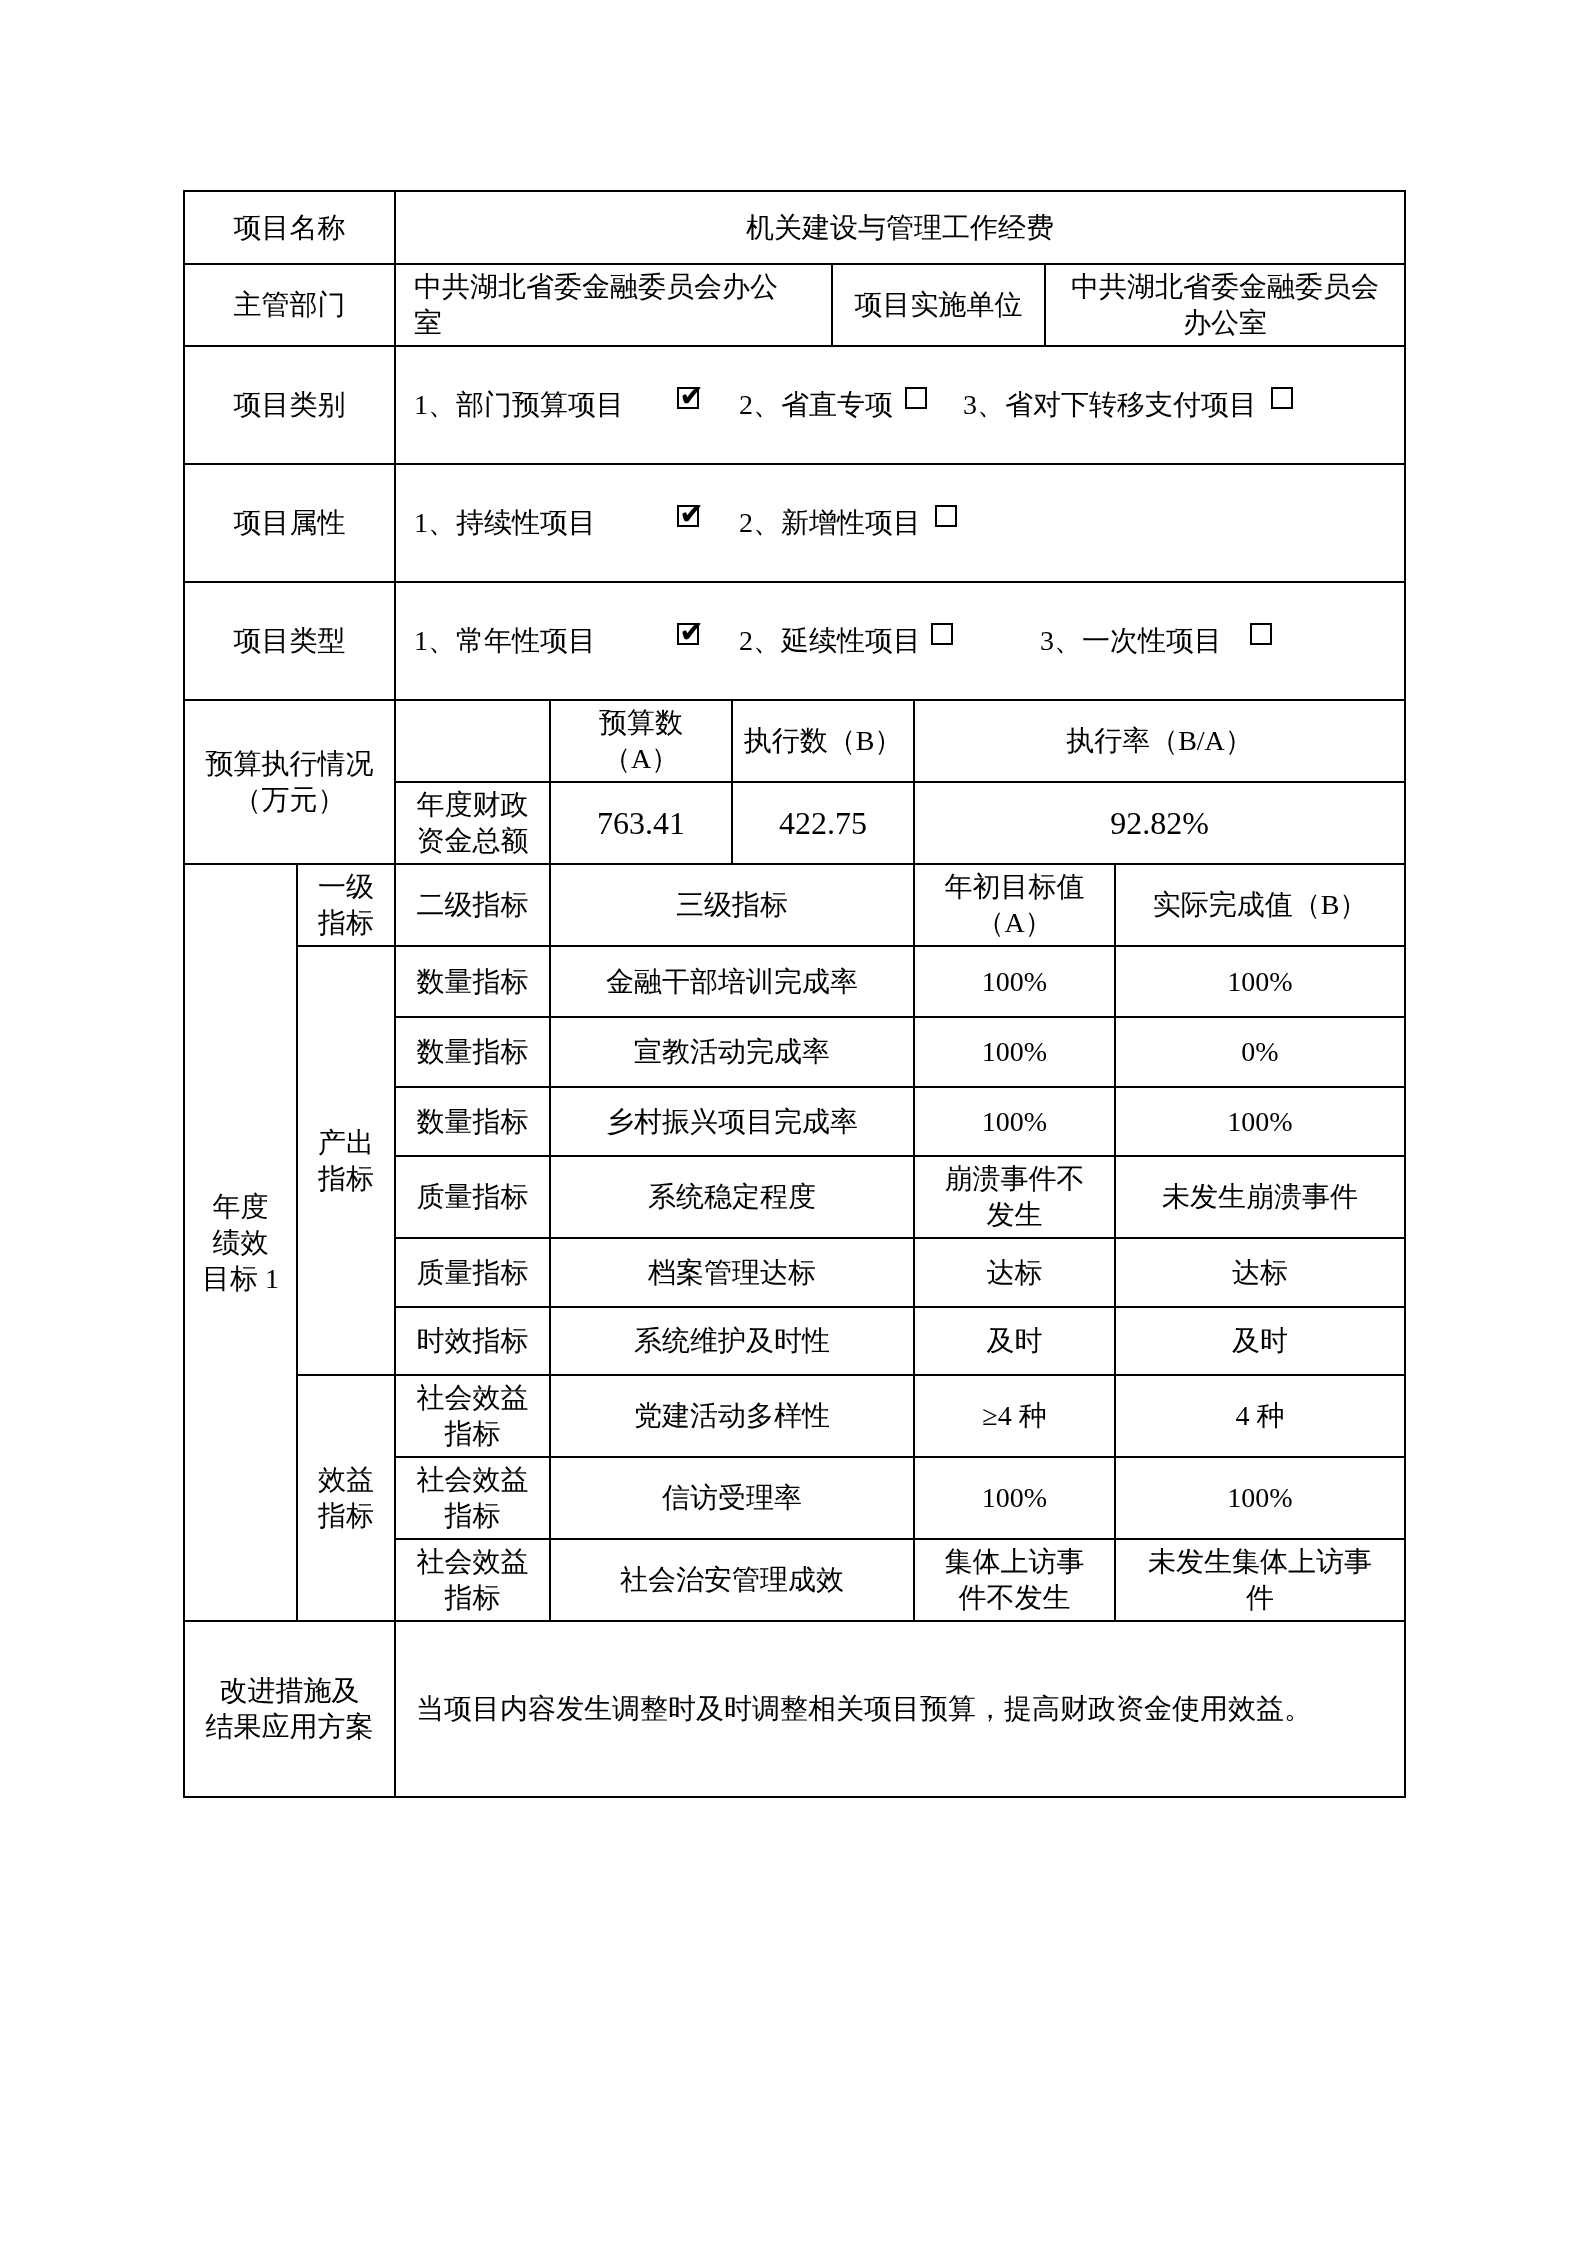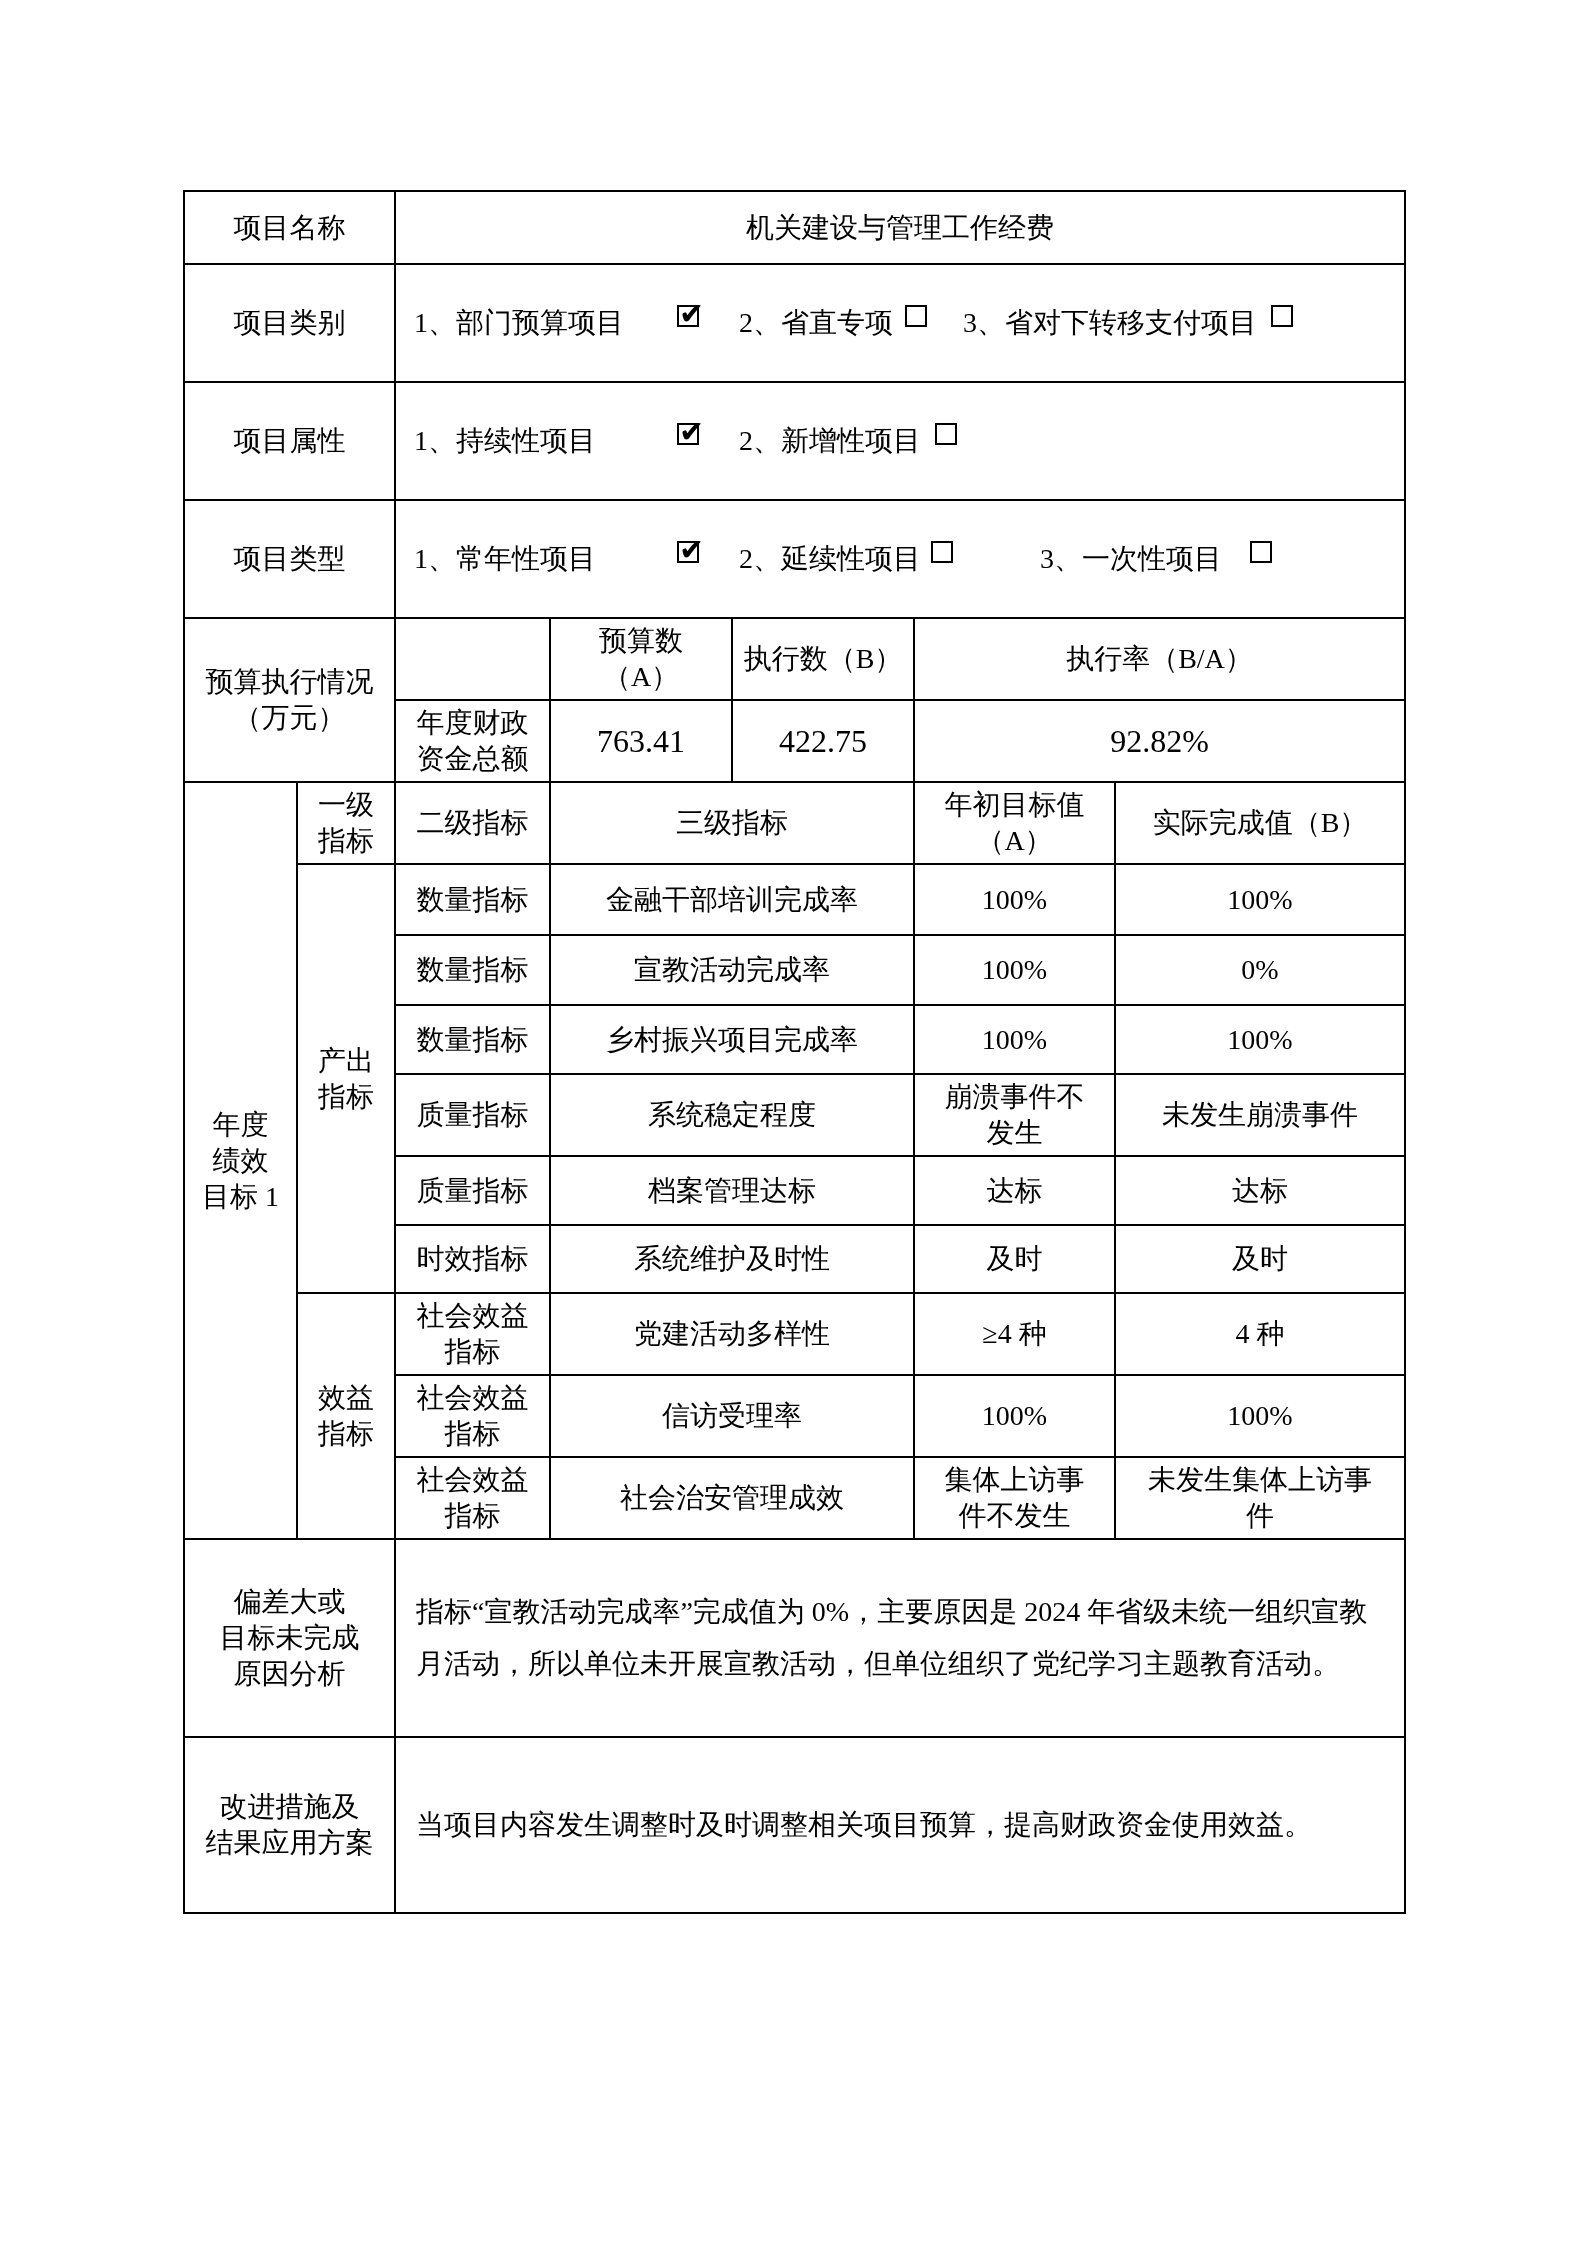--- a/index.html
+++ b/index.html
@@ -70,20 +70,28 @@
           <col style="width:211px">
           <col style="width:437px">
           <col style="width:213px">
           <col style="width:360px">
         </colgroup>
       <tbody>
           <tr style="height:73px">
         <td>项目名称</td>
         <td colspan="3">机关建设与管理工作经费</td>
       </tr>
+      <tr style="height:77px">
+        <td>主管部门</td>
+        <td class="left">中共湖北省委金融委员会办公
+室</td>
+        <td>项目实施单位</td>
+        <td>中共湖北省委金融委员会
+办公室</td>
+      </tr>
       <tr style="height:74px">
         <td>项目类别</td>
         <td colspan="3">
           <div class="optrow">
             <span class="optlabel opt1">1、部门预算项目</span>
             <span class="cb checked" style="margin-left:18px">✔</span>
             <span class="optlabel" style="margin-left:40px">2、省直专项</span>
             <span class="cb" style="margin-left:12px"></span>
             <span class="optlabel" style="margin-left:36px">3、省对下转移支付项目</span>
             <span class="cb" style="margin-left:14px"></span>
@@ -232,26 +240,20 @@
       </tr>
     </tbody>
       </table>
 
     <table class="t4">
       <colgroup>
           <col style="width:211px">
           <col style="width:1010px">
         </colgroup>
       <tbody>
-          <tr style="height:198px">
-        <td>偏差大或
-目标未完成
-原因分析</td>
-        <td class="para">指标“宣教活动完成率”完成值为 0%，主要原因是 2024 年省级未统一组织宣教月活动，所以单位未开展宣教活动，但单位组织了党纪学习主题教育活动。</td>
-      </tr>
       <tr style="height:176px">
         <td>改进措施及
 结果应用方案</td>
         <td class="para2">当项目内容发生调整时及时调整相关项目预算，提高财政资金使用效益。</td>
       </tr>
     </tbody>
       </table>
 
   </div>
 

